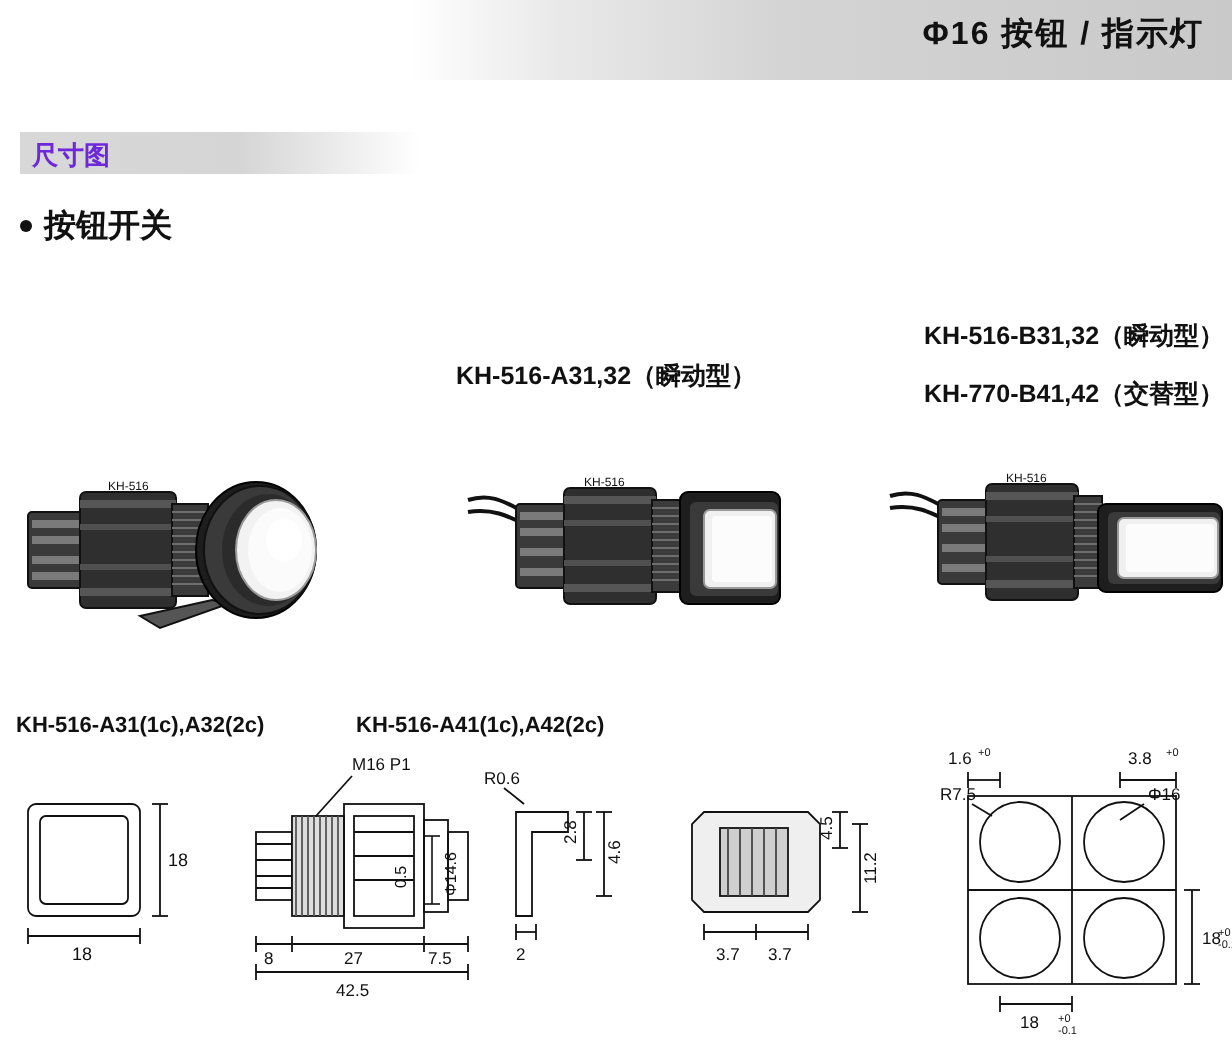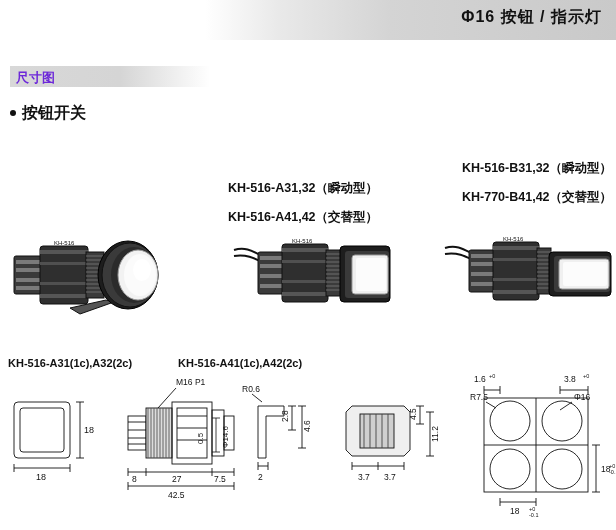--- a/index.html
+++ b/index.html
@@ -126,21 +126,20 @@
 
   <div class="section-tab"></div>
   <div class="section-tab-label">尺寸图</div>
 
   <div class="subsection">
     <span class="dot"></span><span>按钮开关</span>
   </div>
 
   <div class="model-col" id="col-a">
     <div class="line">KH-516-A31,32（瞬动型）</div>
-    <div class="line">KH-516-A41,42（交替型）</div>
   </div>
   <div class="model-col" id="col-b">
     <div class="line">KH-516-B31,32（瞬动型）</div>
     <div class="line">KH-770-B41,42（交替型）</div>
   </div>
 
   <div class="photo" style="left:10px; top:222px;">
     <svg width="190" height="110" viewBox="0 0 190 110">
 
       <rect x="4" y="34" width="28" height="38" rx="2" fill="#3a3a3a" stroke="#111"></rect>

